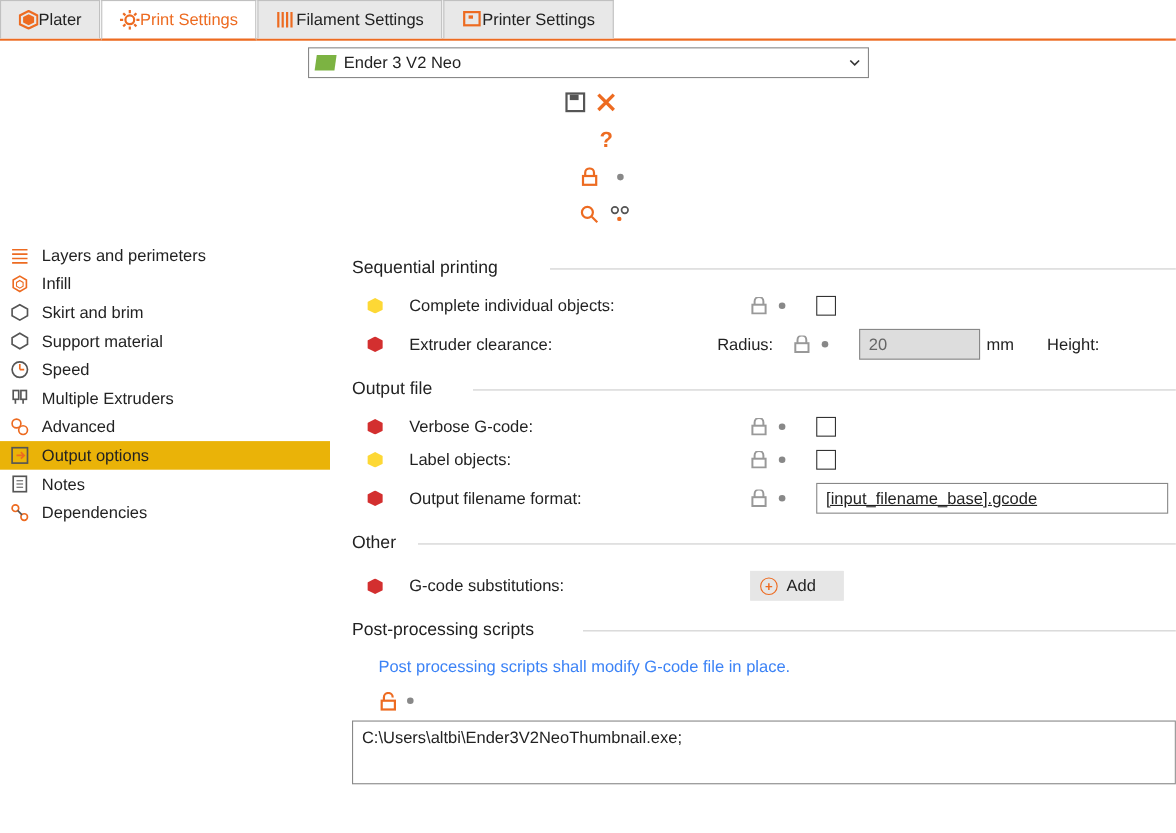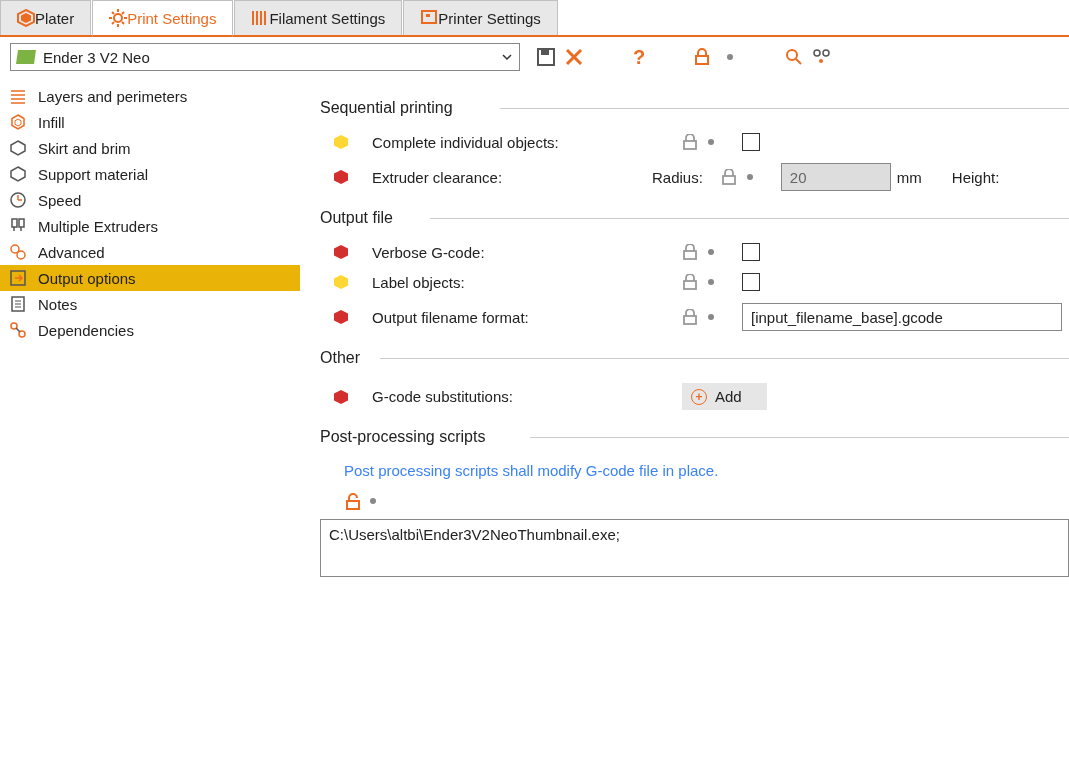--- a/index.html
+++ b/index.html
@@ -3,21 +3,21 @@
 <meta charset="utf-8">
 <style>
 * { margin:0; padding:0; box-sizing:border-box; font-family:"Segoe UI",Arial,sans-serif; }
 body { background:#fff; font-size:15px; color:#222; width:1069px; }
 
 .tabs { display:flex; border-bottom:2px solid #ed6b21; background:#fff; }
 .tab { display:flex; align-items:center; gap:0; padding:8px 16px; background:#e8e8e8; border:1px solid #c0c0c0; border-bottom:none; margin-right:1px; cursor:pointer; }
 .tab.active { background:#fff; color:#ed6b21; border-bottom:2px solid #ed6b21; margin-bottom:-2px; }
 .tab-icon { width:18px; height:18px; display:flex; align-items:center; justify-content:center; }
 
-.toolbar { display:flex; align-items:center; padding:6px 10px; gap:10px; }
+.toolbar { display:flex; align-items:center; padding:6px 10px; gap:10px;flex-direction:column; }
 .preset-select { display:flex; align-items:center; border:1px solid #888; width:510px; height:28px; padding:0 6px; background:#fff; justify-content:space-between; }
 .preset-name { flex:1; padding-left:8px; }
 .flag-icon { width:18px; height:14px; background:#7cb342; transform:skewX(-8deg); }
 .tool-btn { width:24px; height:24px; display:flex; align-items:center; justify-content:center; cursor:pointer; }
 .tool-group { display:flex; gap:4px; margin-left:4px; }
 .tool-group.far { margin-left:30px; }
 
 .main { display:flex; }
 .sidebar { width:300px; padding:6px 0; }
 .side-item { display:flex; align-items:center; gap:10px; padding:3px 8px; cursor:pointer; }
@@ -36,21 +36,21 @@
 .hex-y { fill:#fdd835; }
 .hex-r { fill:#d32f2f; }
 .label-col { width:310px;margin-left:16px; }
 .lock-col { display:flex; align-items:center; gap:10px; width:60px; }
 .lock-icon { width:16px; height:16px; color:#999; }
 .lock-icon.orange { color:#ed6b21; }
 .dot { width:6px; height:6px; border-radius:50%; background:#888; }
 .ctrl-col { display:flex; align-items:center; gap:12px; }
 .checkbox { width:18px; height:18px; border:1px solid #333; background:#fff; }
 .numbox { width:110px; height:28px; border:1px solid #888; background:#ddd; color:#666; padding:0 8px; display:flex; align-items:center; }
-.textbox { width:320px; height:28px; border:1px solid #888; padding:4px 8px; display:flex; align-items:center; }
+.textbox { width:320px; height:28px; border:1px solid #888; padding:4px 8px; display:flex; align-items:center;text-decoration:underline; }
 .add-btn { display:flex; align-items:center; gap:8px; background:#e6e6e6; border:1px solid #e6e6e6; padding:4px 24px 4px 8px; cursor:pointer; }
 .plus-circ { width:16px; height:16px; border:1.5px solid #ed6b21; border-radius:50%; display:flex; align-items:center; justify-content:center; color:#ed6b21; font-size:12px; font-weight:bold; }
 
 .hint { padding:6px 0 14px 24px; color:#3b82f6; }
 .script-lock { padding:0 0 10px 24px; display:flex; align-items:center; gap:10px; }
 .script-area { margin-left:0; border:1px solid #888; height:58px; padding:6px 8px; font-size:15px; }
 
 svg { display:block; }
 </style>
 </head>

